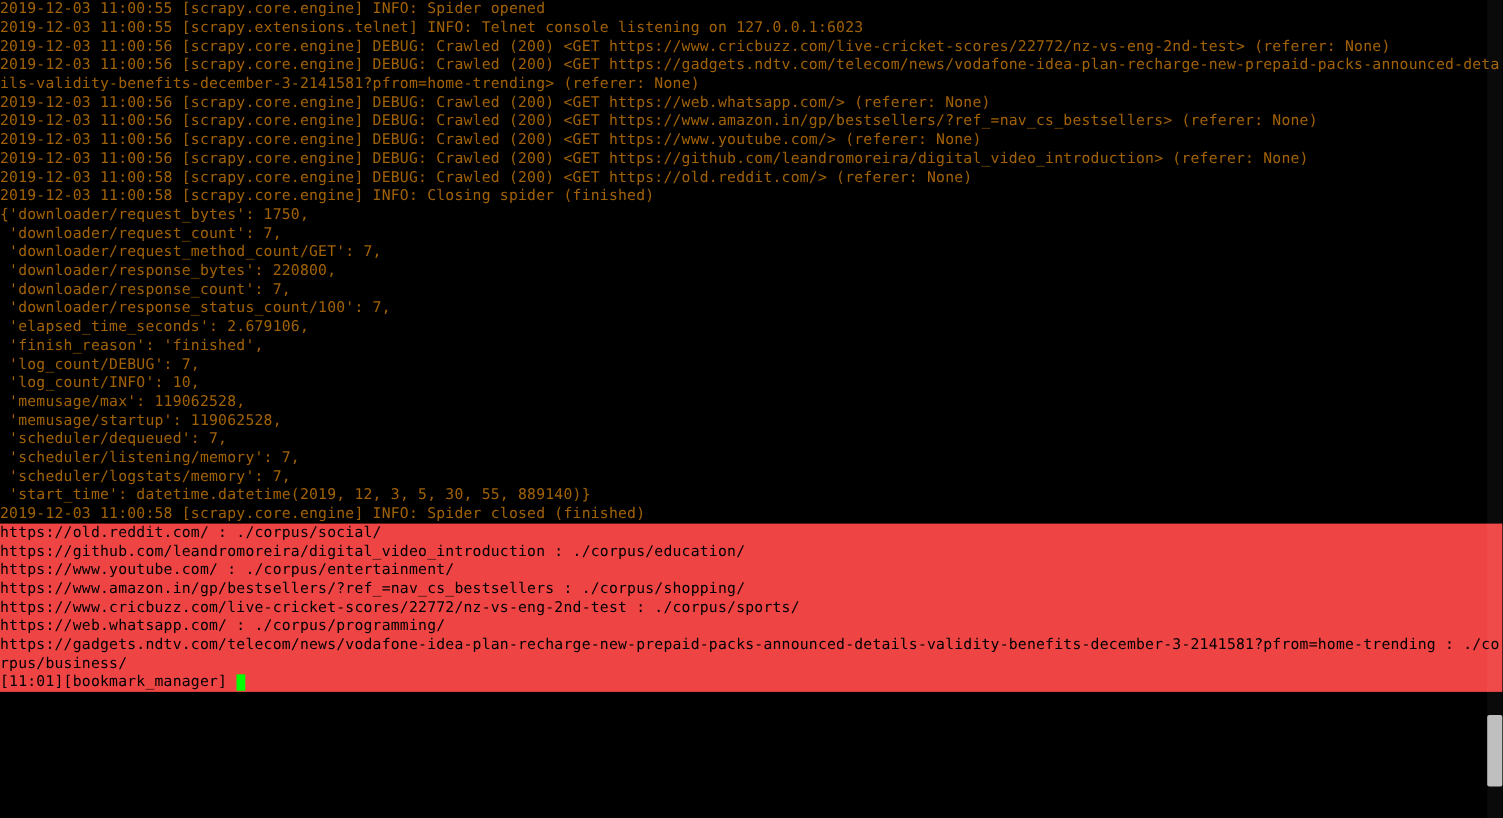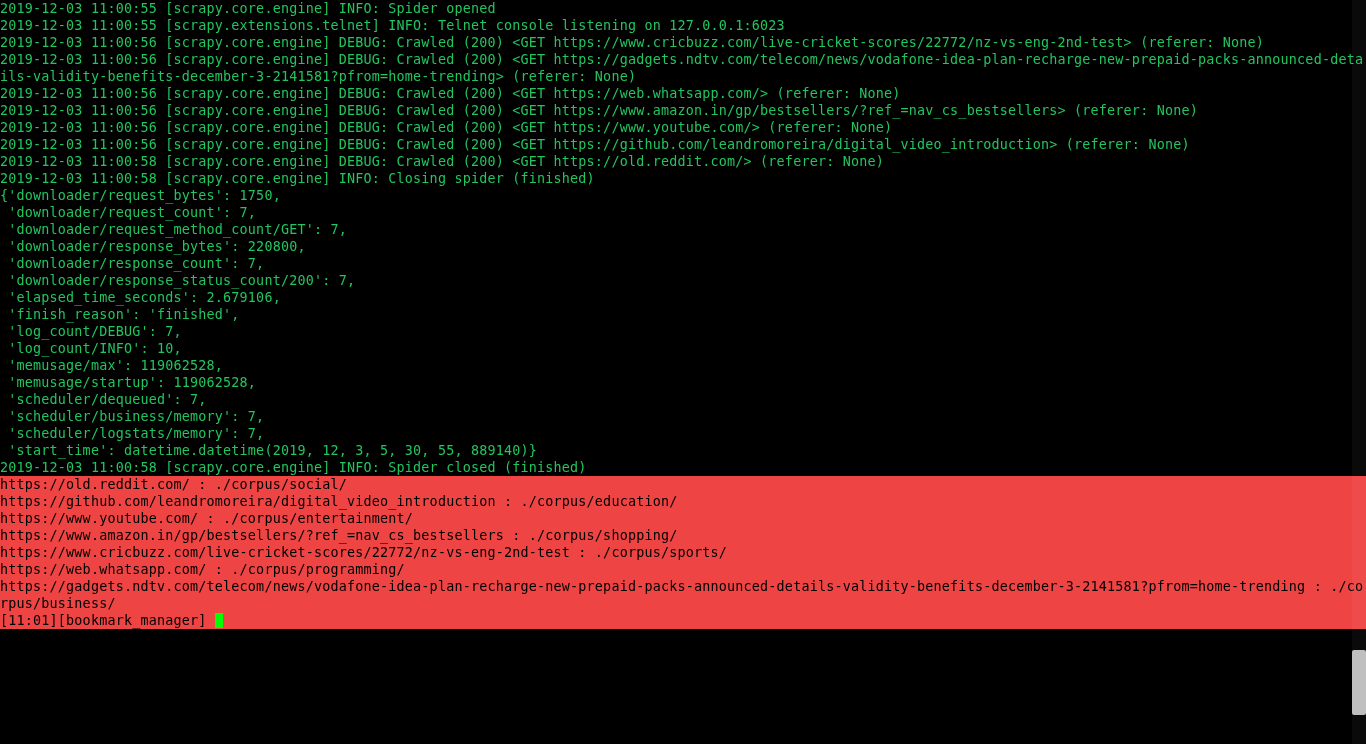--- a/index.html
+++ b/index.html
@@ -15,21 +15,21 @@
     letter-spacing: 0.2px;
   }
   #terminal {
     position: relative;
     width: 100%;
     height: 100%;
   }
   .line {
     white-space: pre-wrap;
     word-break: break-all;
-    color: #22c55e;
+    color: #a16207;
   }
   .hl {
     background: #ef4444;
     color: #000000;
   }
   .cursor {
     display: inline-block;
     width: 8px;
     height: 15px;
     background: #00ff00;
@@ -66,29 +66,29 @@
       <div class="line">2019-12-03 11:00:56 [scrapy.core.engine] DEBUG: Crawled (200) &lt;GET https://www.amazon.in/gp/bestsellers/?ref_=nav_cs_bestsellers&gt; (referer: None)</div>
       <div class="line">2019-12-03 11:00:56 [scrapy.core.engine] DEBUG: Crawled (200) &lt;GET https://www.youtube.com/&gt; (referer: None)</div>
       <div class="line">2019-12-03 11:00:56 [scrapy.core.engine] DEBUG: Crawled (200) &lt;GET https://github.com/leandromoreira/digital_video_introduction&gt; (referer: None)</div>
       <div class="line">2019-12-03 11:00:58 [scrapy.core.engine] DEBUG: Crawled (200) &lt;GET https://old.reddit.com/&gt; (referer: None)</div>
       <div class="line">2019-12-03 11:00:58 [scrapy.core.engine] INFO: Closing spider (finished)</div>
       <div class="line">{'downloader/request_bytes': 1750,</div>
       <div class="line"> 'downloader/request_count': 7,</div>
       <div class="line"> 'downloader/request_method_count/GET': 7,</div>
       <div class="line"> 'downloader/response_bytes': 220800,</div>
       <div class="line"> 'downloader/response_count': 7,</div>
-      <div class="line"> 'downloader/response_status_count/200': 7,</div>
+      <div class="line"> 'downloader/response_status_count/100': 7,</div>
       <div class="line"> 'elapsed_time_seconds': 2.679106,</div>
       <div class="line"> 'finish_reason': 'finished',</div>
       <div class="line"> 'log_count/DEBUG': 7,</div>
       <div class="line"> 'log_count/INFO': 10,</div>
       <div class="line"> 'memusage/max': 119062528,</div>
       <div class="line"> 'memusage/startup': 119062528,</div>
       <div class="line"> 'scheduler/dequeued': 7,</div>
-      <div class="line"> 'scheduler/business/memory': 7,</div>
+      <div class="line"> 'scheduler/listening/memory': 7,</div>
       <div class="line"> 'scheduler/logstats/memory': 7,</div>
       <div class="line"> 'start_time': datetime.datetime(2019, 12, 3, 5, 30, 55, 889140)}</div>
       <div class="line">2019-12-03 11:00:58 [scrapy.core.engine] INFO: Spider closed (finished)</div>
       <div class="hl" style="white-space: pre-wrap; word-break: break-all;"><div>https://old.reddit.com/ : ./corpus/social/</div><div>https://github.com/leandromoreira/digital_video_introduction : ./corpus/education/</div><div>https://www.youtube.com/ : ./corpus/entertainment/</div><div>https://www.amazon.in/gp/bestsellers/?ref_=nav_cs_bestsellers : ./corpus/shopping/</div><div>https://www.cricbuzz.com/live-cricket-scores/22772/nz-vs-eng-2nd-test : ./corpus/sports/</div><div>https://web.whatsapp.com/ : ./corpus/programming/</div><div>https://gadgets.ndtv.com/telecom/news/vodafone-idea-plan-recharge-new-prepaid-packs-announced-details-validity-benefits-december-3-2141581?pfrom=home-trending : ./corpus/business/</div><div><span>[11:01][bookmark_manager] </span><span class="cursor"></span></div></div>
     </div>
   <div class="scrollbar">
     <div class="scrollbar-thumb"></div>
   </div>
 </div>
 

